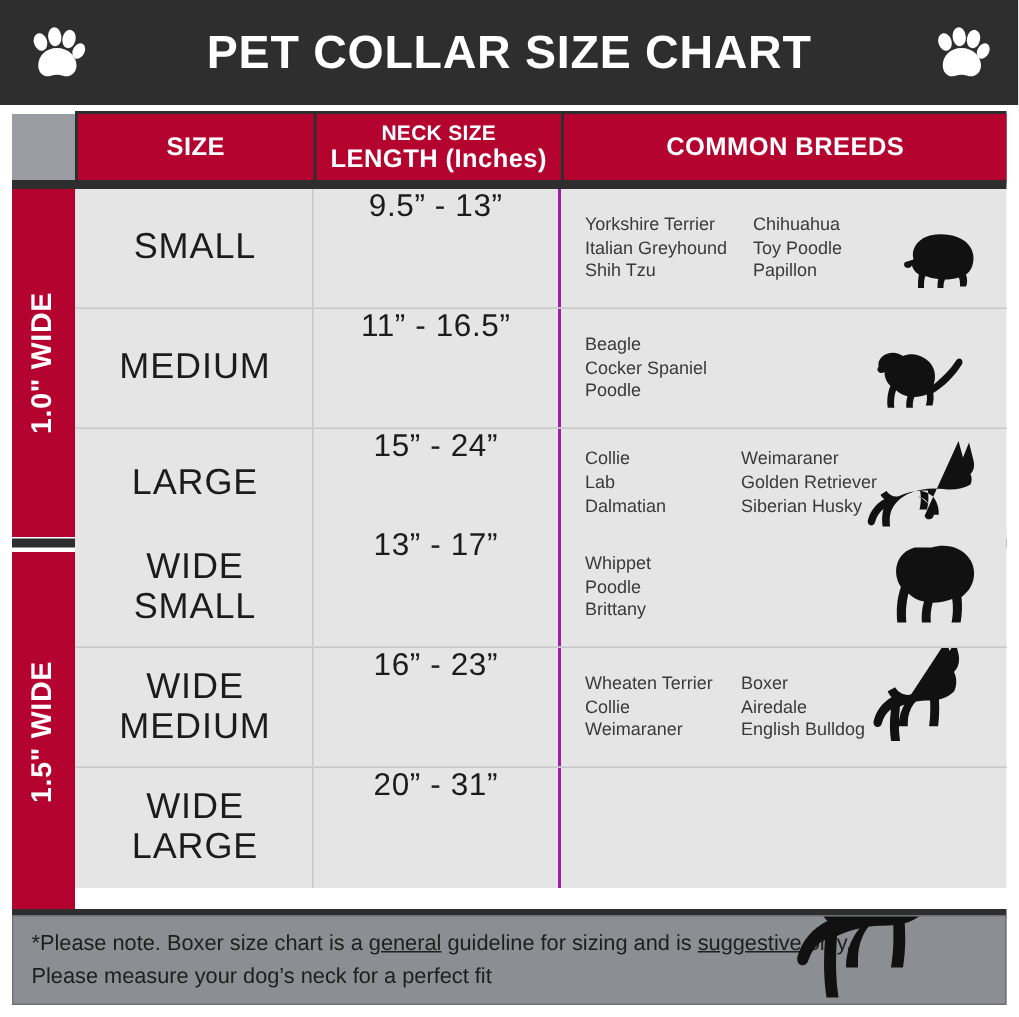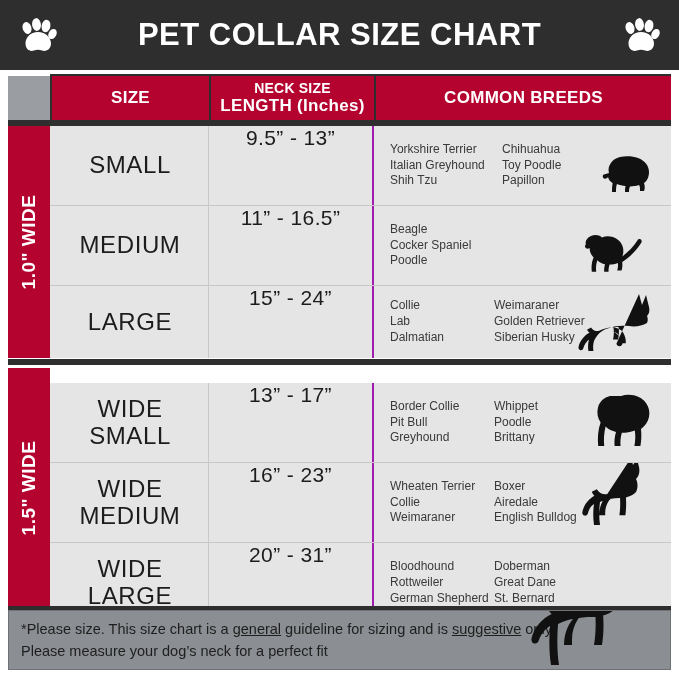--- a/index.html
+++ b/index.html
@@ -133,21 +133,21 @@
 
   
   .tbody {
     position: absolute;
     left: 50px;
     width: 621px;
     background: #e5e5e5;
     box-sizing: border-box;
   }
   .tbody-a { top: 126px; height: 232px; }
-  .tbody-b { top: 383px; height: 240px; }
+  .tbody-b { top: 352px; height: 240px; }
 
   .row {
     position: relative;
     width: 100%;
     box-sizing: border-box;
     border-bottom: 1px solid #c8c8c8;
     display: flex;
     align-items: stretch;
     overflow: hidden;
   }
@@ -384,25 +384,20 @@
 
     <div class="row row-w">
       <div class="cell-size">
         <div class="size-text" style="white-space:pre-line">WIDE
 SMALL</div>
       </div>
       <div class="cell-length">
         <div class="length-text">13” - 17”</div>
       </div>
       <div class="cell-breeds">
-        <div class="breed-col breed-col-1">
-          <div>Border Collie</div>
-          <div>Pit Bull</div>
-          <div>Greyhound</div>
-        </div>
         <div class="breed-col breed-col-2">
           <div>Whippet</div>
           <div>Poodle</div>
           <div>Brittany</div>
         </div>
         <div class="dog-holder">
           <svg width="86" height="70" viewBox="0 0 86 70">
             <path fill="#111111" d="M42 6c10-3 20 0 25 7 3 4 4 9 3 14 -1 5-4 9-8 12 .6 6 .4 12-.6 17h-6c1-5 1.2-10.6 .4-15.6-4 1.6-8.6 2.4-13 2.4-1.4 5-1.6 9.6-1.2 13.2h-6c-.4-4.4 0-9.4 1.4-14 -4-.8-7.6-2.6-10.4-5.4 -1.6 6.4-2 13-1.4 19.4h-6c-.8-8 -.2-16.4 2.4-23.6 -3-4.6-4-10-2.6-15 1.4-5.6 6-10 12-11.4z"></path>
           </svg>
         </div>
@@ -437,39 +432,27 @@
     </div>
 
     <div class="row row-w">
       <div class="cell-size">
         <div class="size-text" style="white-space:pre-line">WIDE
 LARGE</div>
       </div>
       <div class="cell-length">
         <div class="length-text">20” - 31”</div>
       </div>
-      <div class="cell-breeds">
-        <div class="breed-col breed-col-1">
-          <div>Bloodhound</div>
-          <div>Rottweiler</div>
-          <div>German Shepherd</div>
-        </div>
-        <div class="breed-col breed-col-2">
-          <div>Doberman</div>
-          <div>Great Dane</div>
-          <div>St. Bernard</div>
-        </div>
-      </div>
     </div>
 
   </div>
 
   <div class="sep sep-bot"></div>
 
   <div class="footer">
     <svg class="footer-dog" width="140" height="110" viewBox="0 0 140 110">
       <path fill="#111111" d="M112 2l2 16 6-14 3 17c1 7 -1 12 -5 15 3 5 3 11 0 15 -6 5 -14 7 -22 7 -12 0 -24 2 -34 7 -1 14 -1 28 1 41h-8c-2-13 -2-26 -1-39 -5 3 -9 8 -11 14 -1 3 -3 4 -5 3.4 -2-.6 -3-3 -2.4-5.4 3-11 10-19 20-24 -2-2 -3.6-4 -4.6-7l8-4c3 5 9 8 15 7 10-4 21-6 32-5 2 13 2 27 0 40h-8c2-12 2-24 1-36 -7 2 -13 5 -17 10 -4 6 -6 13 -6 20v6h-8c0-10 3-19 9-26z"></path>
     </svg>
-    <div class="footer-line"><span>*Please size. This size chart is a </span><span class="u">general</span><span> guideline for sizing and is </span><span class="u">suggestive</span><span> only.</span></div>
+    <div class="footer-line"><span>*Please note. Boxer size chart is a </span><span class="u">general</span><span> guideline for sizing and is </span><span class="u">suggestive</span><span> only.</span></div>
     <div class="footer-line">Please measure your dog’s neck for a perfect fit</div>
   </div>
 
 </div>
 
 </body></html>

